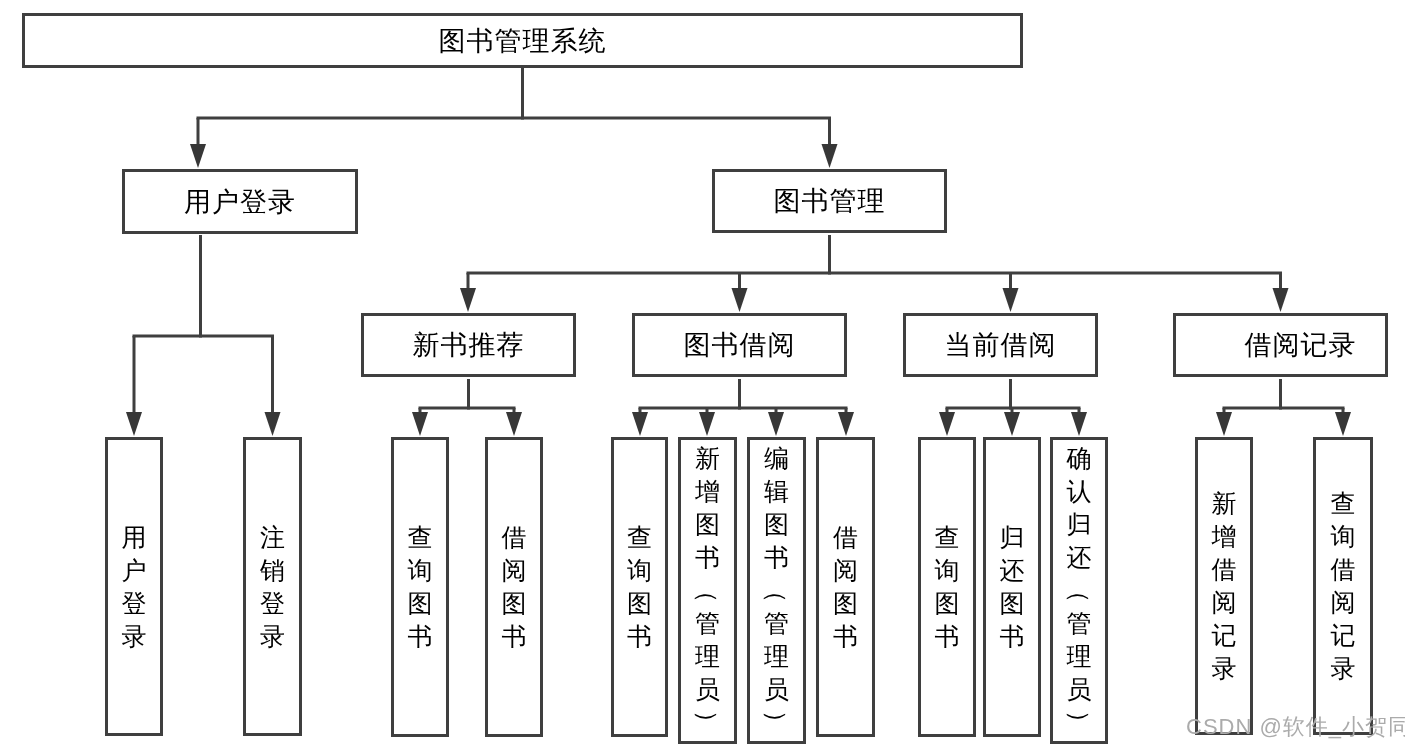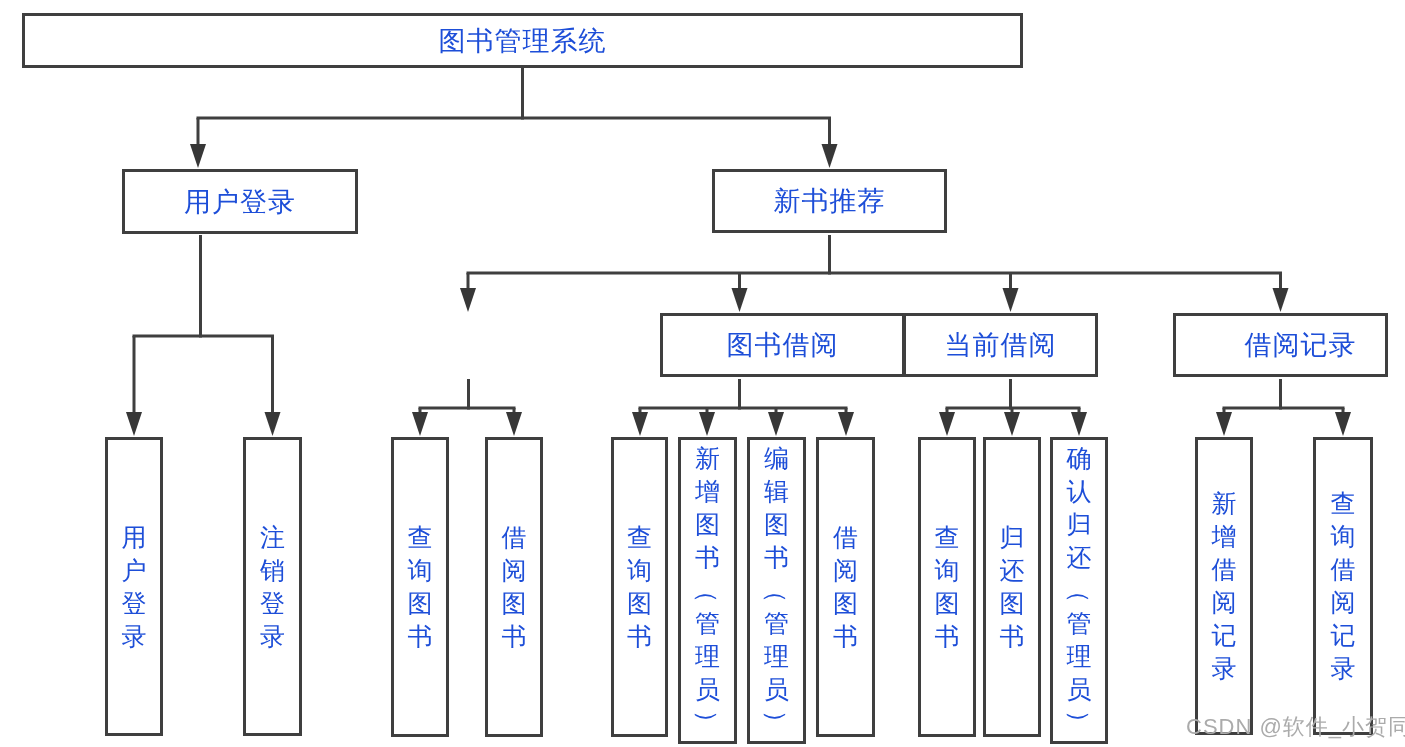--- a/index.html
+++ b/index.html
@@ -11,21 +11,21 @@
     overflow:hidden;
   }
   #wires{position:absolute;left:0;top:0;}
   #wires line{stroke:#3f3f3f;stroke-width:3;}
   #wires polygon{fill:#373737;}
   .box{
     position:absolute;
     box-sizing:border-box;
     border:3px solid #3f3f3f;
     background:#ffffff;
-    color:#1d4ed8;
+    color:#000000;
     display:flex;
     align-items:center;
     justify-content:center;
     text-align:center;
   }
   .hd{font-size:27px;letter-spacing:1px;}
   .leaf{
     font-size:25px;
     flex-direction:column;
   }
@@ -118,23 +118,24 @@
       <line x1="1224" y1="408" x2="1224" y2="416"></line>
       <polygon points="1216,412 1232,412 1224,436"></polygon>
       <line x1="1343" y1="408" x2="1343" y2="416"></line>
       <polygon points="1335,412 1351,412 1343,436"></polygon>
     </g>
   </svg>
 
   <div class="box hd" style="left:22px;top:13px;width:1001px;height:55px;">图书管理系统</div>
 
   <div class="box hd" style="left:82px;top:169px;width:236px;height:65px;margin-left:40px;">用户登录</div>
-  <div class="box hd" style="left:712px;top:169px;width:235px;height:64px;">新书推荐</div>
-
-  <div class="box hd" style="left:632px;top:313px;width:245px;height:64px;margin-left:28px;">图书借阅</div>
+  <div class="box hd" style="left:712px;top:169px;width:235px;height:64px;">图书管理</div>
+
+  <div class="box hd" style="left:361px;top:313px;width:215px;height:64px;">新书推荐</div>
+  <div class="box hd" style="left:632px;top:313px;width:215px;height:64px;">图书借阅</div>
   <div class="box hd" style="left:903px;top:313px;width:195px;height:64px;">当前借阅</div>
   <div class="box hd" style="left:1173px;top:313px;width:215px;height:64px;padding-left:40px;">借阅记录</div>
 
   <div class="box leaf" style="left:105px;top:437px;width:58px;height:299px;">
       <span class="vchar">用</span>
       <span class="vchar">户</span>
       <span class="vchar">登</span>
       <span class="vchar">录</span>
     </div>
   <div class="box leaf" style="left:243px;top:437px;width:59px;height:299px;">

